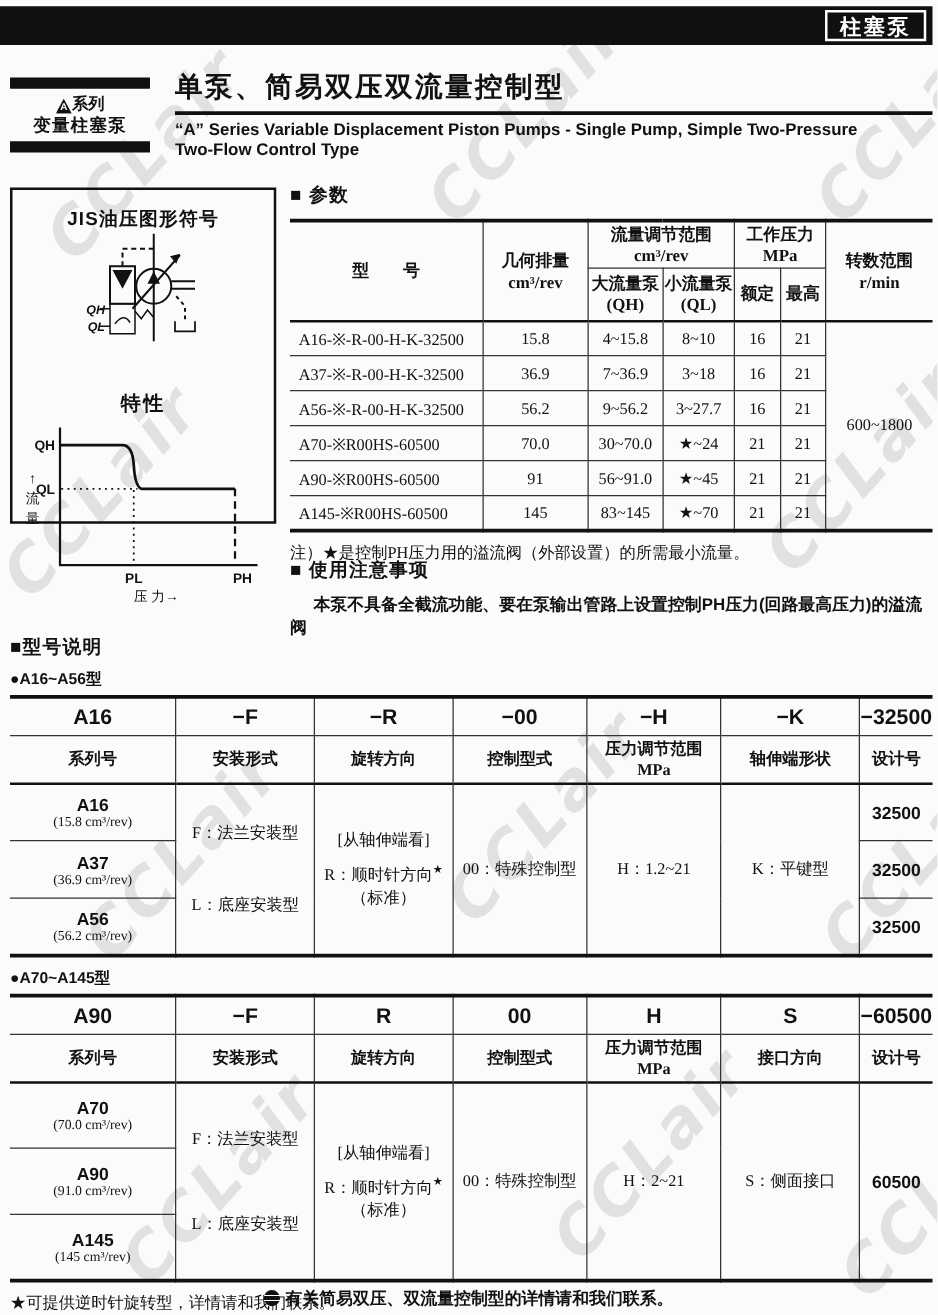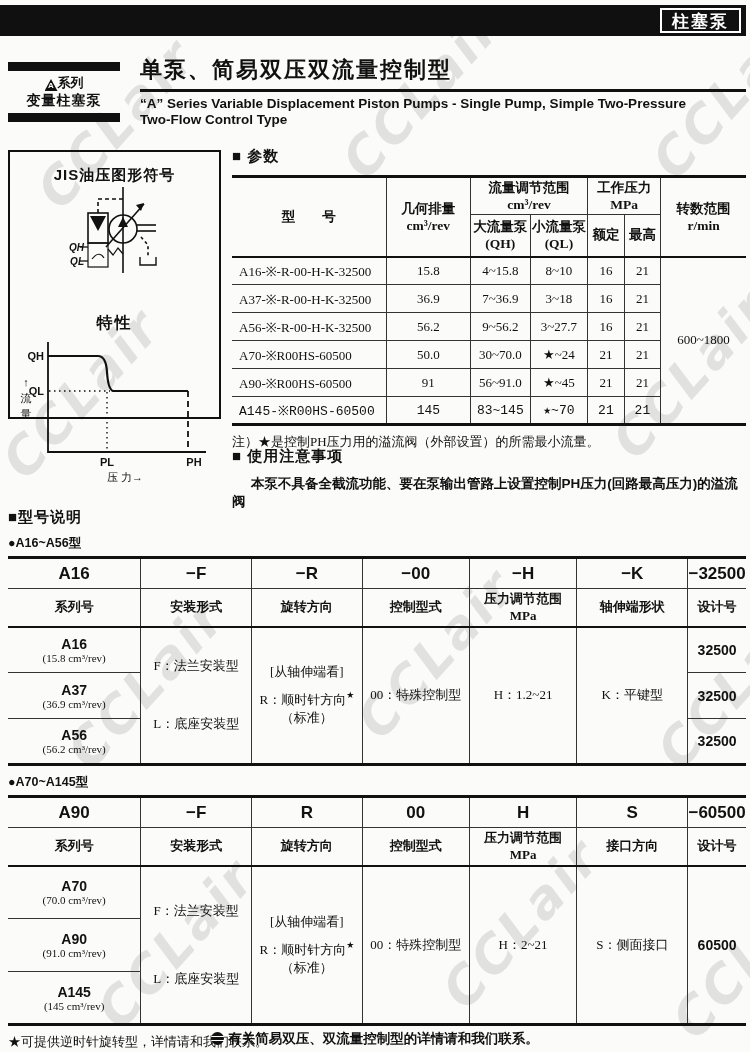--- a/index.html
+++ b/index.html
@@ -40,21 +40,21 @@
   .sec-h { font:bold 15px "Liberation Sans", sans-serif; letter-spacing:1px; }
 
   
   .params-sec { left:232px; top:147px; width:514px; }
   .p-table { border-collapse:collapse; width:100%; margin-top:9px; text-align:center;
              border-top:3px solid #111; border-bottom:3px solid #111; font-size:13px; }
   .p-table th, .p-table td { border:1px solid #333; padding:0; font-weight:normal; }
   .p-table tr > *:first-child { border-left:none; }
   .p-table tr > *:last-child { border-right:none; }
   .p-table thead tr:first-child > * { border-top:none; }
-  .p-table tbody tr:last-child > * { border-bottom:none;font-family:Liberation Mono, monospace; }
+  .p-table tbody tr:last-child > * { border-bottom:none; }
   .p-table .hb { border-bottom:2.5px solid #111; }
   .p-table thead th { font-weight:bold; font-size:13.5px; }
   .p-table .two-line { display:flex; flex-direction:column; justify-content:space-around; height:100%; }
   .p-table .t1 { height:38px; }
   .p-table .t2 { height:42px; }
   .p-table tbody td { height:28px; }
   .p-table .ta-l { text-align:left; padding-left:7px; }
   .note { font:13px "Liberation Serif", serif; margin-top:7px; }
 
   
@@ -243,21 +243,21 @@
         <tr>
           <td class="ta-l">A56-※-R-00-H-K-32500</td>
           <td>56.2</td>
           <td>9~56.2</td>
           <td>3~27.7</td>
           <td>16</td>
           <td>21</td>
         </tr>
         <tr>
           <td class="ta-l">A70-※R00HS-60500</td>
-          <td>50.0</td>
+          <td>70.0</td>
           <td>30~70.0</td>
           <td>★~24</td>
           <td>21</td>
           <td>21</td>
         </tr>
         <tr>
           <td class="ta-l">A90-※R00HS-60500</td>
           <td>91</td>
           <td>56~91.0</td>
           <td>★~45</td>

